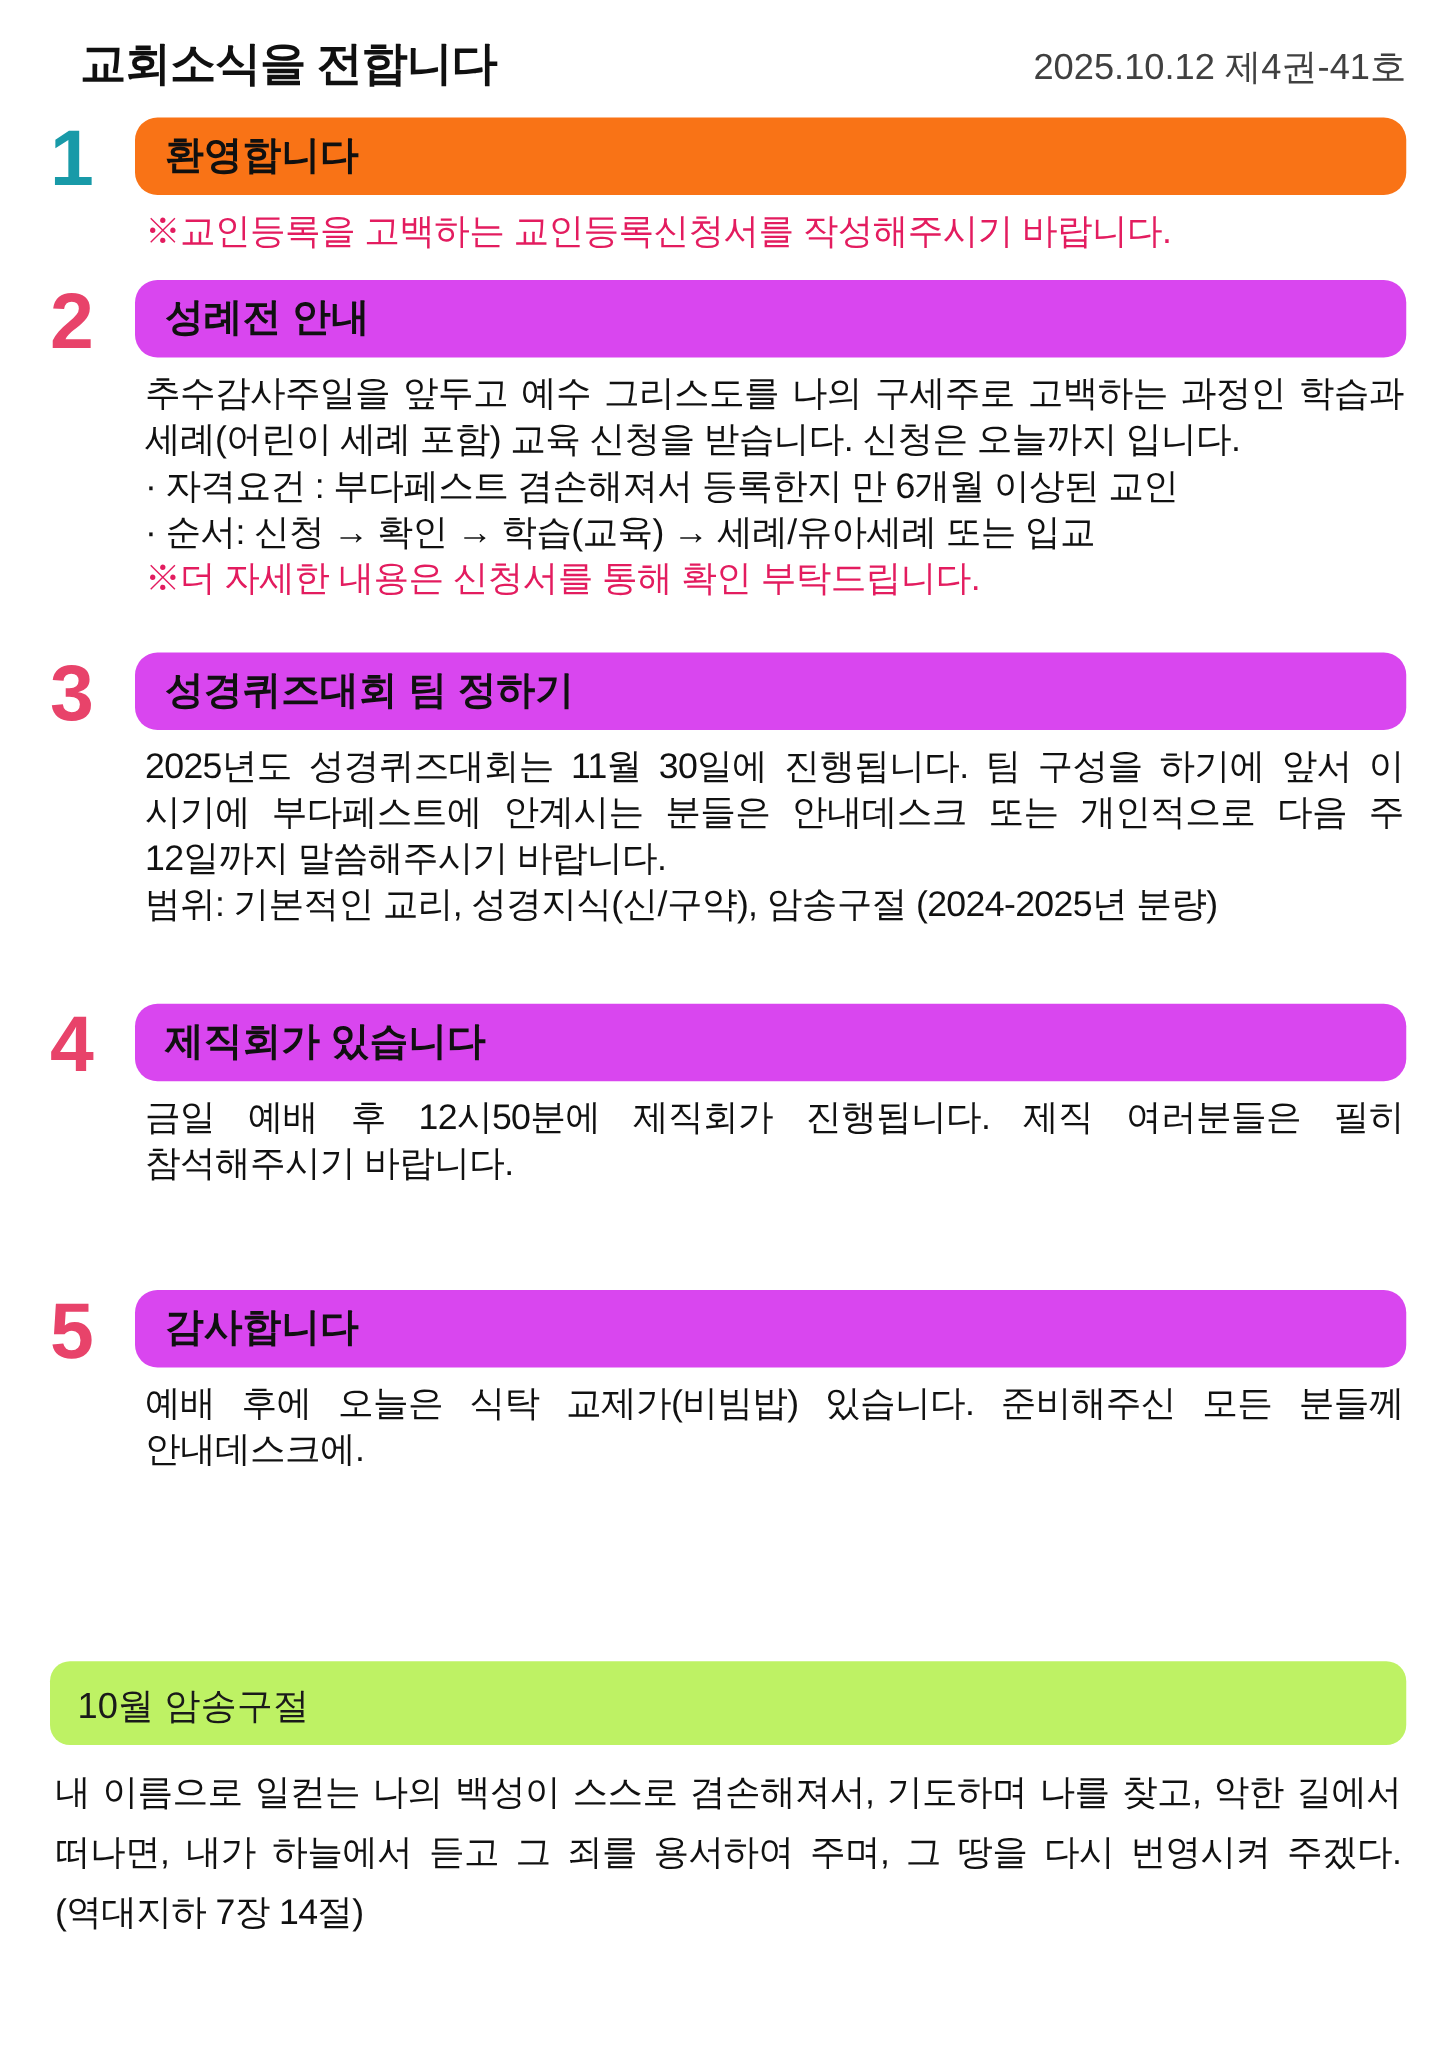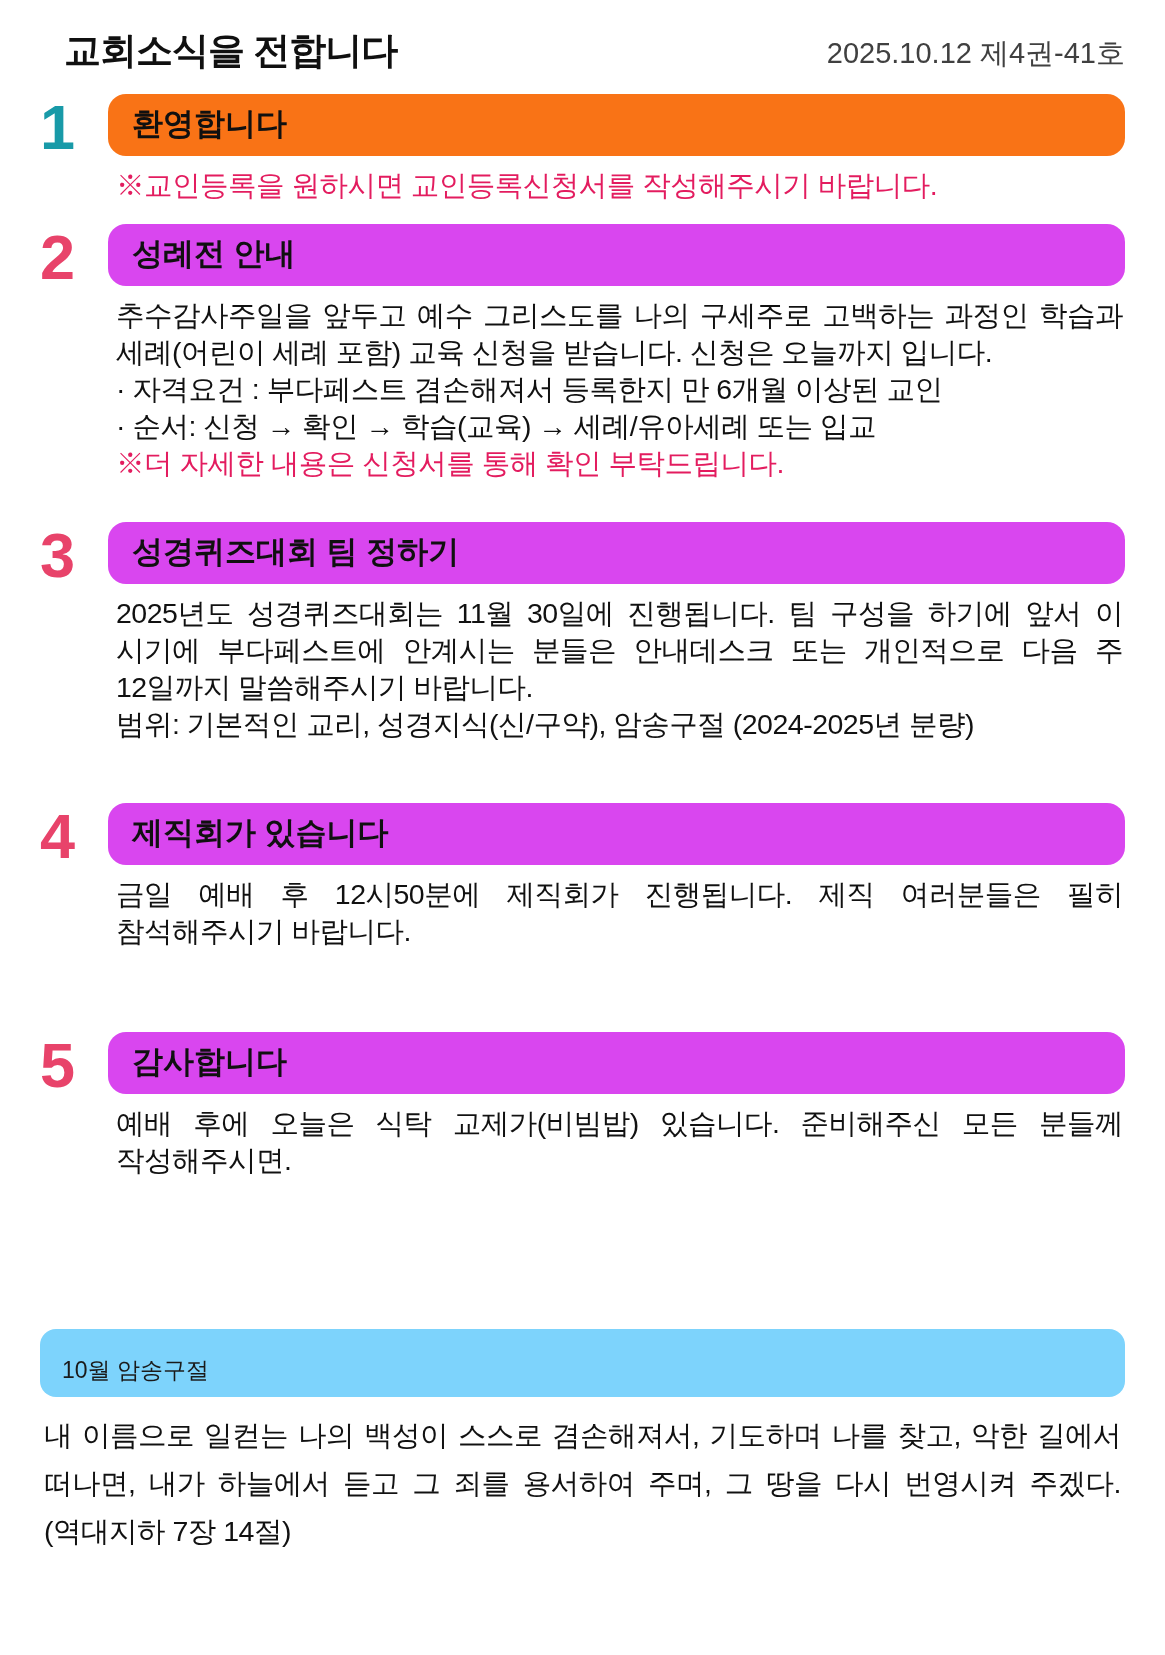--- a/index.html
+++ b/index.html
@@ -50,23 +50,23 @@
   .just { text-align:justify; }
   .note { color:#e31c5f; }
   .mt-s1 { margin-top:18px; }
   .mt-s2 { margin-top:20px; }
   .mt-s3 { margin-top:40px; }
   .mt-s4 { margin-top:60px; }
   .mt-s5 { margin-top:82px; }
   
   .verse-wrap { margin-top:150px; padding:0 40px; }
   .verse-bar {
-    background:#7dd3fc; border-radius:16px;
-    padding:26px 22px 11px 22px;
-    font-size:23px; color:#1a1a1a;
+    background:#bef264; border-radius:16px;
+    padding:16px 22px 11px 22px;
+    font-size:29px; color:#1a1a1a;
   }
   .verse-text {
     margin-top:14px; padding:0 4px;
     font-size:28.5px; line-height:48px; letter-spacing:-0.5px;
     word-break:keep-all; text-align:justify;
   }
 </style>
 </head>
 <body>
 
@@ -75,21 +75,21 @@
   <div class="masthead">
     <div class="masthead-title">교회소식을 전합니다</div>
     <div class="masthead-issue">2025.10.12  제4권-41호</div>
   </div>
 
   <div class="section mt-s1">
     <div class="sec-num num-teal">1</div>
     <div class="sec-content">
       <div class="sec-bar bar-blue">환영합니다</div>
       <div class="sec-body">
-        <div class="note">※교인등록을 원하시면 교인등록신청서를 작성해주시기 바랍니다.</div>
+        <div class="note">※교인등록을 고백하는 교인등록신청서를 작성해주시기 바랍니다.</div>
       </div>
     </div>
   </div>
 
   <div class="section mt-s2">
     <div class="sec-num num-pink">2</div>
     <div class="sec-content">
       <div class="sec-bar bar-pink">성례전 안내</div>
       <div class="sec-body">
         <div class="just">추수감사주일을 앞두고 예수 그리스도를 나의 구세주로 고백하는 과정인 학습과 세례(어린이 세례 포함) 교육 신청을 받습니다. 신청은 오늘까지 입니다.</div>
@@ -119,21 +119,21 @@
         <div class="just">금일 예배 후 12시50분에 제직회가 진행됩니다. 제직 여러분들은 필히 참석해주시기 바랍니다.</div>
       </div>
     </div>
   </div>
 
   <div class="section mt-s5">
     <div class="sec-num num-pink">5</div>
     <div class="sec-content">
       <div class="sec-bar bar-pink">감사합니다</div>
       <div class="sec-body">
-        <div class="just">예배 후에 오늘은 식탁 교제가(비빔밥) 있습니다. 준비해주신 모든 분들께 작성해주시면.</div>
+        <div class="just">예배 후에 오늘은 식탁 교제가(비빔밥) 있습니다. 준비해주신 모든 분들께 안내데스크에.</div>
       </div>
     </div>
   </div>
 
   <div class="verse-wrap">
     <div class="verse-bar">10월 암송구절</div>
     <div class="verse-text">내 이름으로 일컫는 나의 백성이 스스로 겸손해져서, 기도하며 나를 찾고, 악한 길에서 떠나면, 내가 하늘에서 듣고 그 죄를 용서하여 주며, 그 땅을 다시 번영시켜 주겠다.(역대지하 7장 14절)</div>
   </div>
 
 </div>

